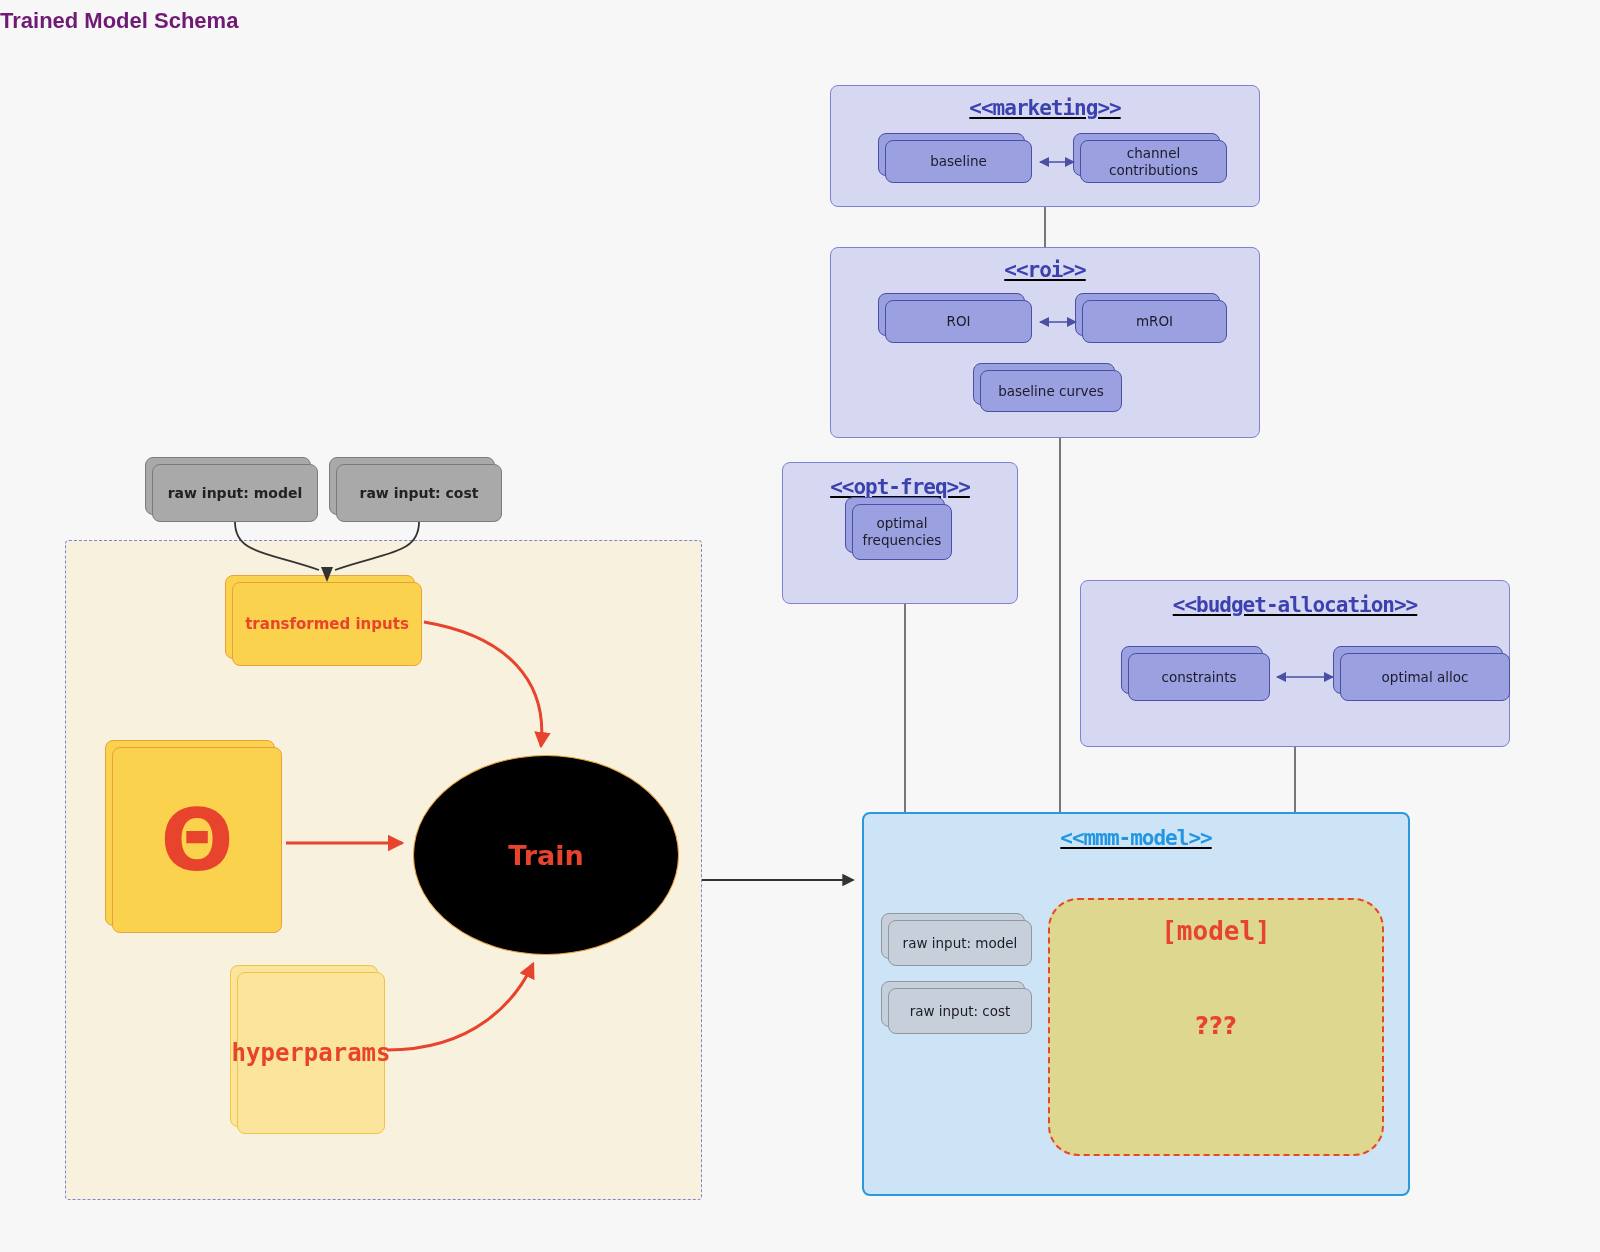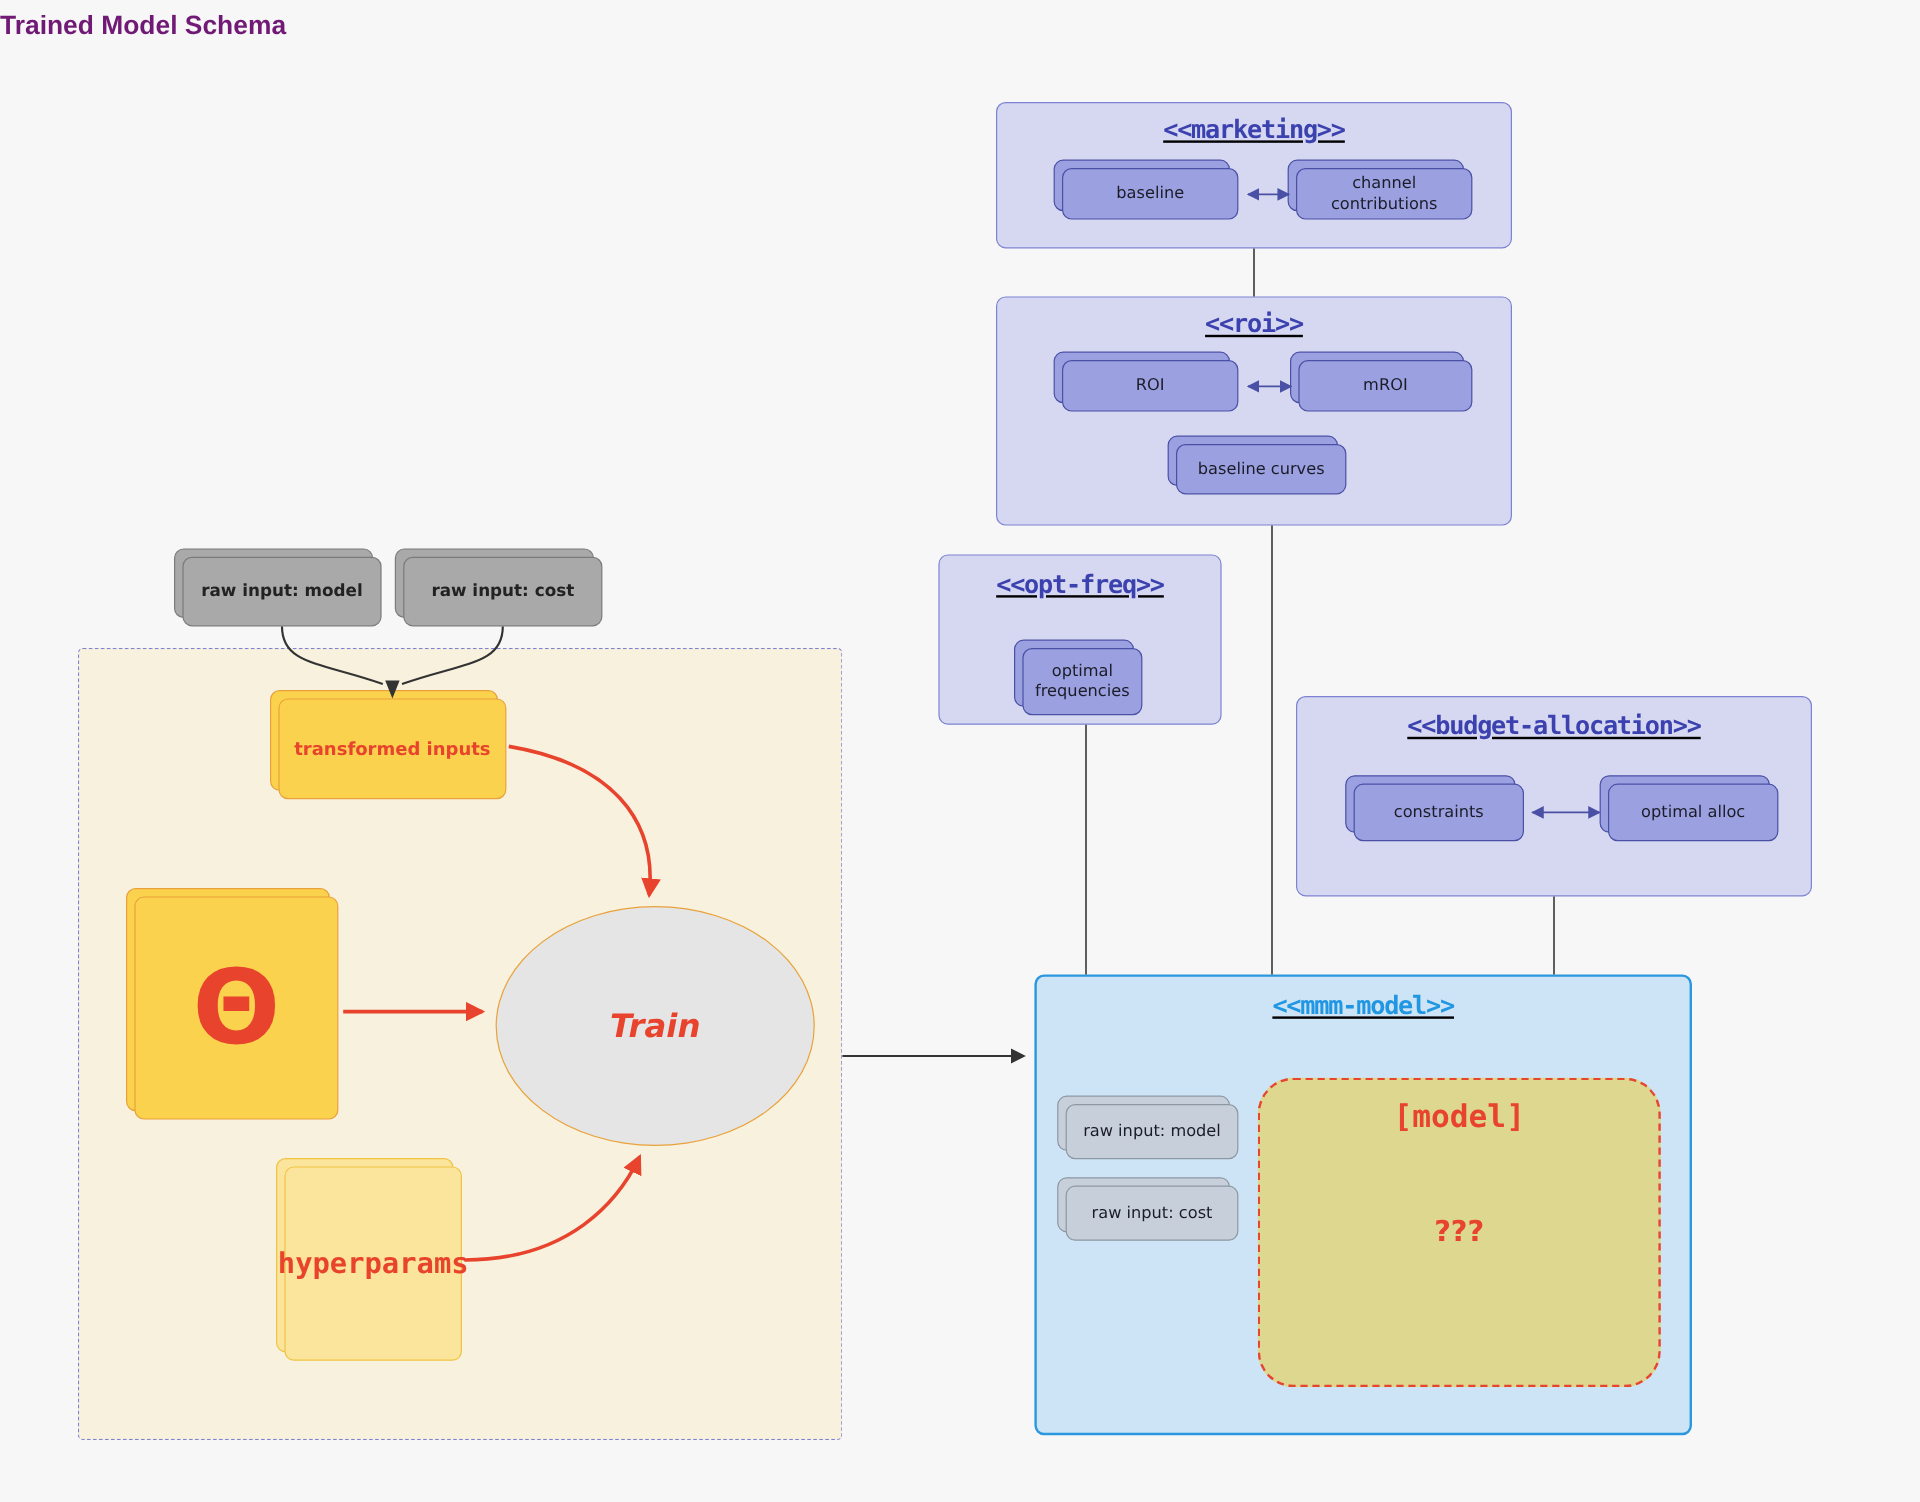--- a/index.html
+++ b/index.html
@@ -25,22 +25,22 @@
   .grayblue-box .back,.grayblue-box .front{background:#c7d0da;border:1.5px solid #8d98a3;}
   .yellow-box .back,.yellow-box .front{background:#fbd24d;border:1.5px solid #e9a23b;}
   .yellowlight-box .back,.yellowlight-box .front{background:#fbe49b;border:1.5px solid #f0c443;}
 
   .lbl{font-size:13.5px;color:#1c1c28;line-height:1.25;}
   .lbl-bold{font-size:14px;font-weight:bold;color:#222;}
   .red-bold{font-weight:bold;color:#e8432d;font-size:15px;}
   .mono-red{font-family:"DejaVu Sans Mono",monospace;font-weight:bold;color:#e8432d;font-size:24px;}
 
   
-  .ellipse{position:absolute;border-radius:50%;background:#e5e5e5;border:1.5px solid #e9a23b;
-           display:flex;align-items:center;justify-content:center;font-style:italic;}
+  .ellipse{position:absolute;border-radius:50%;background:#000000;border:1.5px solid #e9a23b;
+           display:flex;align-items:center;justify-content:center;}
   .train-text{font-weight:bold;font-size:27px;color:#e8432d;}
   .theta-text{font-weight:bold;font-size:86px;color:#e8432d;line-height:1;}
   .khaki{position:absolute;background:#ddd78f;border:2.5px dashed #e8452f;border-radius:10px;box-sizing:border-box;}
   .model-ph{width:100%;text-align:center;margin-top:16px;font-family:"DejaVu Sans Mono",monospace;
             font-weight:bold;font-size:26px;color:#e8432d;}
   .unknown{position:absolute;width:100%;text-align:center;top:112px;font-weight:bold;font-size:24px;color:#e8432d;}
   .framework-label{position:absolute;text-align:center;font-weight:bold;font-size:26px;color:#ee4a26;}
   .page-title{position:absolute;left:0;top:8px;width:1570px;text-align:left;
               font-family:"Liberation Sans",sans-serif;font-weight:bold;font-size:22px;color:#701a75;}
 
@@ -78,33 +78,33 @@
     <div class="front lbl">mROI</div>
   </div>
   <div class="stack purple-box" style="left:980px;top:370px;width:142px;height:42px;">
     <div class="back"></div>
     <div class="front lbl">baseline curves</div>
   </div>
 
   <div class="panel purple-panel" style="left:782px;top:462px;width:236px;height:142px;">
     <div class="panel-title" style="margin-top:12px;">&lt;&lt;opt-freq&gt;&gt;</div>
   </div>
-  <div class="stack purple-box" style="left:852px;top:540px;width:100px;height:56px;">
+  <div class="stack purple-box" style="left:852px;top:504px;width:100px;height:56px;">
     <div class="back"></div>
     <div class="front lbl">optimal frequencies</div>
   </div>
 
   <div class="panel purple-panel" style="left:1080px;top:580px;width:430px;height:167px;">
     <div class="panel-title" style="margin-top:12px;">&lt;&lt;budget-allocation&gt;&gt;</div>
   </div>
   <div class="stack purple-box" style="left:1128px;top:653px;width:142px;height:48px;">
     <div class="back"></div>
     <div class="front lbl">constraints</div>
   </div>
-  <div class="stack purple-box" style="left:1340px;top:653px;width:142px;height:48px;">
+  <div class="stack purple-box" style="left:1340px;top:653px;width:142px;height:48px;padding-left:28px;">
     <div class="back"></div>
     <div class="front lbl">optimal alloc</div>
   </div>
 
   <div class="panel blue-panel" style="left:862px;top:812px;width:548px;height:384px;">
     <div class="panel-title blue-title" style="margin-top:12px;">&lt;&lt;mmm-model&gt;&gt;</div>
   </div>
   <div class="stack grayblue-box" style="left:888px;top:920px;width:144px;height:46px;">
     <div class="back"></div>
     <div class="front lbl">raw input: model</div>

